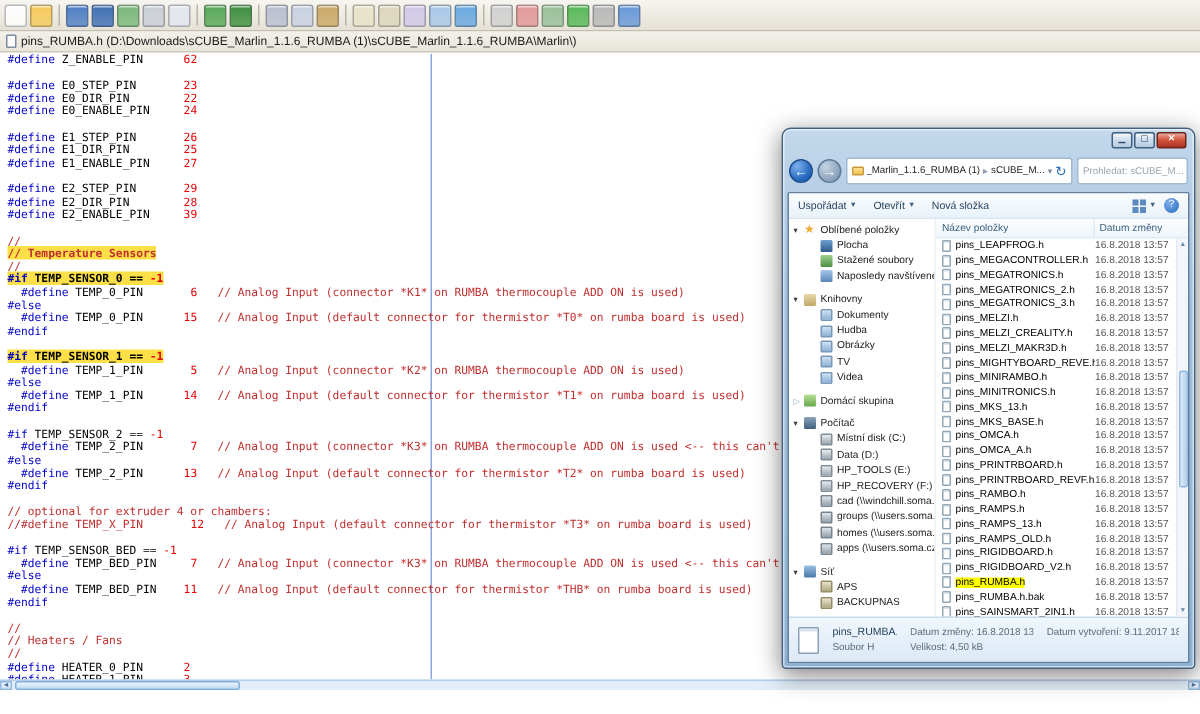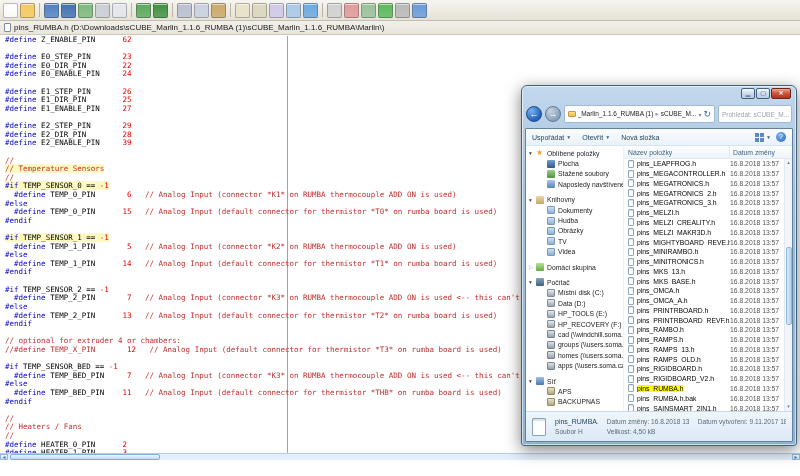--- a/index.html
+++ b/index.html
@@ -21,21 +21,21 @@
 
   .guide { position:absolute; left:287px; top:36px; bottom:7px; width:1px; background:#8aa5d6; }
   .code { position:absolute; left:0; top:36px; right:0; bottom:7px; padding-left:5px;
     font-family:"DejaVu Sans Mono",monospace; font-size:7.5px; line-height:8.62px;
     white-space:pre; overflow:hidden; }
   .cl { height:8.62px; }
   .tk { color:#0202c8; }
   .ti { color:#000; }
   .tn { color:#e80000; }
   .tc { color:#c03030; }
-  .thl { background:#fef9c3; }
+  .thl { background:#fde047;font-weight:bold; }
 
   .hscroll { position:absolute; left:0; right:0; bottom:0; height:7px; background:#e3eefa;
     border-top:1px solid #b5cde6; display:flex; align-items:stretch; }
   .harrow { width:8px; background:linear-gradient(#f4f9fe,#cfe2f5); border:1px solid #93b8dd;
     color:#4a76a8; font-size:5px; line-height:5px; text-align:center; }
   .hthumb { width:150px; margin-left:2px; background:linear-gradient(#f0f7fd,#bcd9f3);
     border:1px solid #7fb0dd; border-radius:2px; }
 
   
   .win { position:absolute; left:521px; top:85px; width:276px; height:361px; z-index:10;

